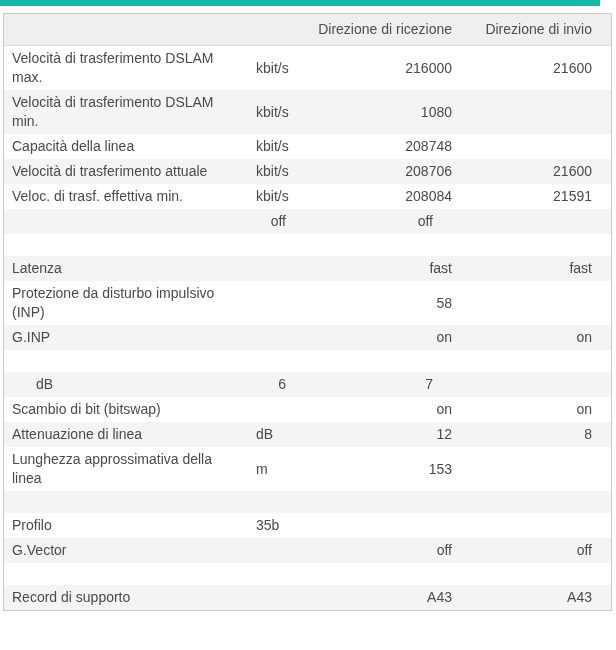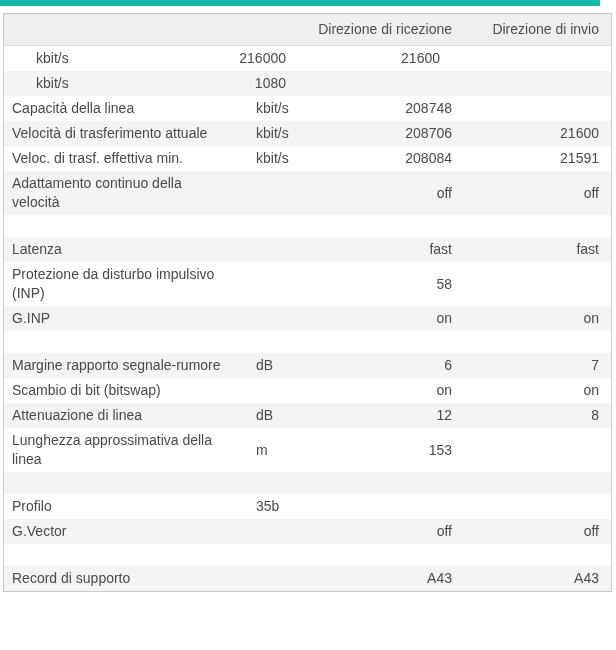--- a/index.html
+++ b/index.html
@@ -55,41 +55,43 @@
     padding-left: 8px;
   }
   .cell.unit {
     padding-right: 2px;
     margin-left: 32px;
   }
   .cell.val {
     text-align: right;
   }
   .cell.val.tx {
-    padding-right: 12px;
+    padding-right: 19px;
   }
 </style>
 </head>
 <body>
 
 <div class="page">
   <div class="stats-table">
     <div class="row header-row">
       <div class="cell label"></div>
       <div class="cell unit"></div>
       <div class="cell val rx">Direzione di ricezione</div>
       <div class="cell val tx">Direzione di invio</div>
     </div>
 
   <div class="row">
+        <div class="cell label">Velocità di trasferimento DSLAM max.</div>
         <div class="cell unit">kbit/s</div>
         <div class="cell val rx">216000</div>
         <div class="cell val tx">21600</div>
       </div>
       <div class="row">
+        <div class="cell label">Velocità di trasferimento DSLAM min.</div>
         <div class="cell unit">kbit/s</div>
         <div class="cell val rx">1080</div>
         <div class="cell val tx"></div>
       </div>
       <div class="row">
         <div class="cell label">Capacità della linea</div>
         <div class="cell unit">kbit/s</div>
         <div class="cell val rx">208748</div>
       </div>
       <div class="row">
@@ -98,21 +100,20 @@
         <div class="cell val rx">208706</div>
         <div class="cell val tx">21600</div>
       </div>
       <div class="row">
         <div class="cell label">Veloc. di trasf. effettiva min.</div>
         <div class="cell unit">kbit/s</div>
         <div class="cell val rx">208084</div>
         <div class="cell val tx">21591</div>
       </div>
       <div class="row">
-        <div class="cell label">Adattamento continuo della velocità</div>
         <div class="cell unit"></div>
         <div class="cell val rx">off</div>
         <div class="cell val tx">off</div>
       </div>
       <div class="row spacer-row"></div>
       <div class="row">
         <div class="cell label">Latenza</div>
         <div class="cell unit"></div>
         <div class="cell val rx">fast</div>
         <div class="cell val tx">fast</div>
@@ -123,21 +124,20 @@
         <div class="cell val rx">58</div>
       </div>
       <div class="row">
         <div class="cell label">G.INP</div>
         <div class="cell unit"></div>
         <div class="cell val rx">on</div>
         <div class="cell val tx">on</div>
       </div>
       <div class="row spacer-row"></div>
       <div class="row">
-        <div class="cell label">Margine rapporto segnale-rumore</div>
         <div class="cell unit">dB</div>
         <div class="cell val rx">6</div>
         <div class="cell val tx">7</div>
       </div>
       <div class="row">
         <div class="cell label">Scambio di bit (bitswap)</div>
         <div class="cell unit"></div>
         <div class="cell val rx">on</div>
         <div class="cell val tx">on</div>
       </div>

